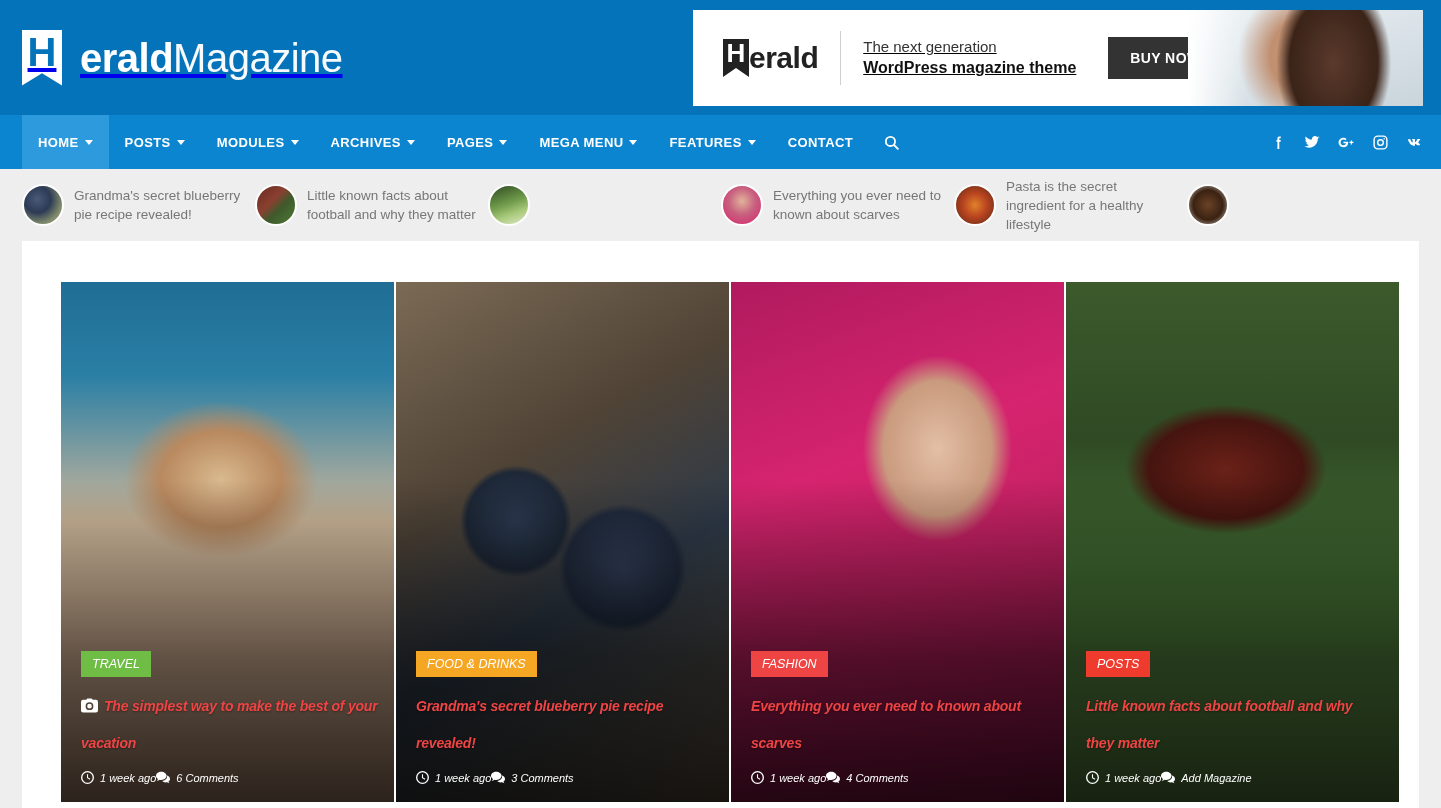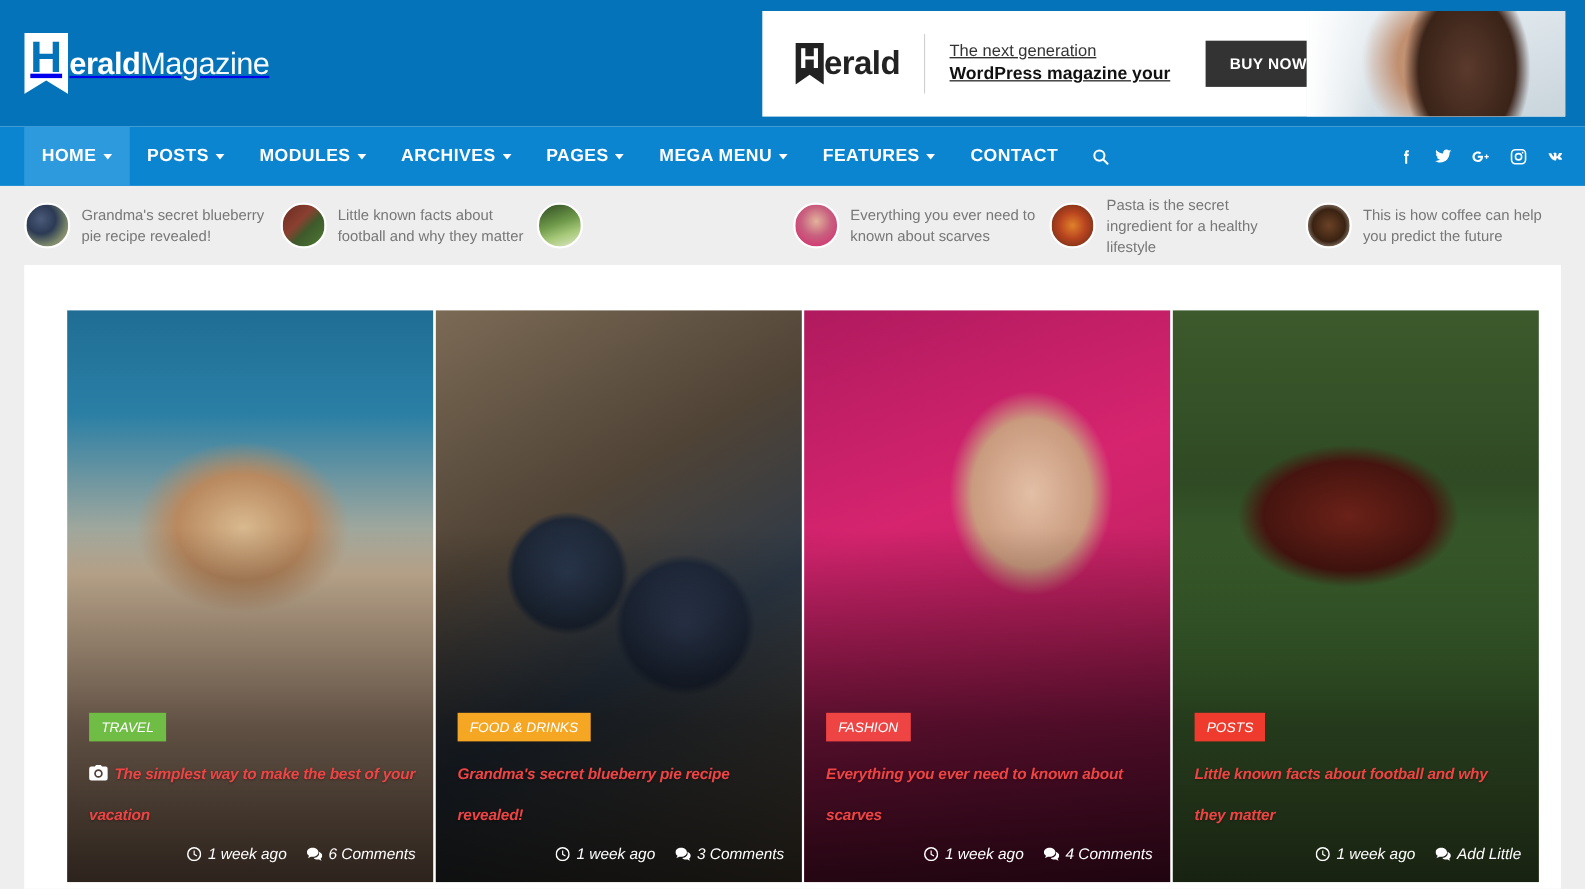--- a/index.html
+++ b/index.html
@@ -33,24 +33,24 @@
   }
   .logo-mark span {
     color: #0573b9;
     font-size: 40px;
     font-weight: bold;
     line-height: 44px;
     font-family: "Liberation Sans", sans-serif;
   }
   .logo-text {
     color: #ffffff;
-    font-size: 28px;
+    font-size: 40px;
     line-height: 44px;
     letter-spacing: -0.5px;
-    margin-left: 1px;
+    margin-left: 18px;
   }
   .logo-text b { font-weight: bold; }
   .logo-text i { font-style: normal; font-weight: 300; opacity: .97; }
 
   
   .banner {
     position: absolute;
     left: 693px; top: 10px;
     width: 730px; height: 96px;
     background: #ffffff;
@@ -105,21 +105,21 @@
   .nav {
     height: 54px; background: #0c85d0;
     display: flex; align-items: stretch;
     position: relative;
   }
   .nav-items { display: flex; align-items: stretch; margin-left: 22px; }
   .nav-item {
     display: flex; align-items: center; gap: 6px;
     padding: 0 16px;
     color: #ffffff;
-    font-size: 16px; font-weight: bold; letter-spacing: .4px;
+    font-size: 13px; font-weight: bold; letter-spacing: .4px;
     text-transform: uppercase;
     cursor: pointer; white-space: nowrap;
   }
   .nav-item.active { background: #2e9ade; }
   .caret {
     width: 0; height: 0;
     border-left: 4px solid transparent;
     border-right: 4px solid transparent;
     border-top: 5px solid #ffffff;
     display: inline-block;
@@ -226,22 +226,22 @@
     font-size: 14px; font-weight: bold;
     line-height: 37px;
     letter-spacing: -0.2px;
     margin-bottom: 9px;
     text-shadow: 0 1px 2px rgba(0,0,0,.35);
   }
   .cam-icon {
     display: inline-block; vertical-align: -2px; margin-right: 6px;
   }
   .card-meta {
-    display: flex; align-items: center; gap: 18px;
-    color: #ffffff; font-size: 14px; justify-content: flex-end;
+    display: flex; align-items: center; 
+    color: #ffffff; font-size: 11px;
   }
   .meta-piece { display: flex; align-items: center; gap: 6px; }
   .svg-ico { display: block; }
 </style>
 </head>
 <body>
 
 <div class="header">
   <a class="logo-wrap" href="#">
     <span class="logo-mark">
@@ -254,21 +254,21 @@
     <div class="banner-photo"></div>
     <div class="banner-logo">
       <span class="banner-logo-mark">
         <span>H</span>
       </span>
       <span class="banner-logo-text">erald</span>
     </div>
     <div class="banner-divider"></div>
     <div class="banner-copy">
       <div class="banner-line1">The next generation</div>
-      <div class="banner-line2">WordPress magazine your</div>
+      <div class="banner-line2">WordPress magazine theme</div>
     </div>
     <button class="buy-btn">BUY NOW!</button>
   </div>
 </div>
 
 <div class="nav">
   <div class="nav-items">
     <div class="nav-item active">
       <span>HOME</span>
       <i class="caret"></i>
@@ -354,21 +354,20 @@
   <div class="ticker-item">
     <span class="ticker-thumb t4"></span>
     <span class="ticker-title">Everything you ever need to known about scarves</span>
   </div>
   <div class="ticker-item">
     <span class="ticker-thumb t5"></span>
     <span class="ticker-title">Pasta is the secret ingredient for a healthy lifestyle</span>
   </div>
   <div class="ticker-item">
     <span class="ticker-thumb t6"></span>
-    <span class="ticker-title">This is how coffee can help you predict the future</span>
   </div>
 </div>
 
 <div class="page">
   <div class="featured">
 
     <div class="card c1">
       <div class="bg"></div>
       <div class="card-overlay"></div>
       <div class="card-content">
@@ -457,20 +456,20 @@
           <span class="meta-piece">
             <svg class="svg-ico" width="13" height="13" viewBox="0 0 24 24" fill="#ffffff">
                 <path d="M12 0a12 12 0 1 0 0 24 12 12 0 0 0 0-24zm0 21.5A9.5 9.5 0 1 1 21.5 12 9.5 9.5 0 0 1 12 21.5zM13 6h-2v7l5.2 3.1 1-1.7-4.2-2.5V6z"></path>
               </svg>
             <span>1 week ago</span>
           </span>
           <span class="meta-piece">
             <svg class="svg-ico" width="14" height="13" viewBox="0 0 24 22" fill="#ffffff">
                 <path d="M9 1C4 1 0 4.1 0 8c0 2.2 1.3 4.1 3.3 5.4-.2 1-.8 2.3-2 3.4 1.9-.2 3.6-1 4.8-1.9 .9.2 1.9.3 2.9.3 5 0 9-3.1 9-7S14 1 9 1zm8.4 6.3c3.9.6 6.6 3.2 6.6 6.2 0 1.8-1 3.4-2.6 4.5.1.8.6 1.9 1.6 2.8-1.5-.2-2.9-.8-3.9-1.6-.7.2-1.5.2-2.3.2-2.6 0-4.9-1-6.2-2.5 4.6-.3 8.4-3.2 8.4-7 0-.9-.2-1.8-.6-2.6z"></path>
               </svg>
-            <span>Add Little</span>
+            <span>Add Magazine</span>
           </span>
         </div>
       </div>
     </div>
 
   </div>
 </div>
 
 </body></html>

